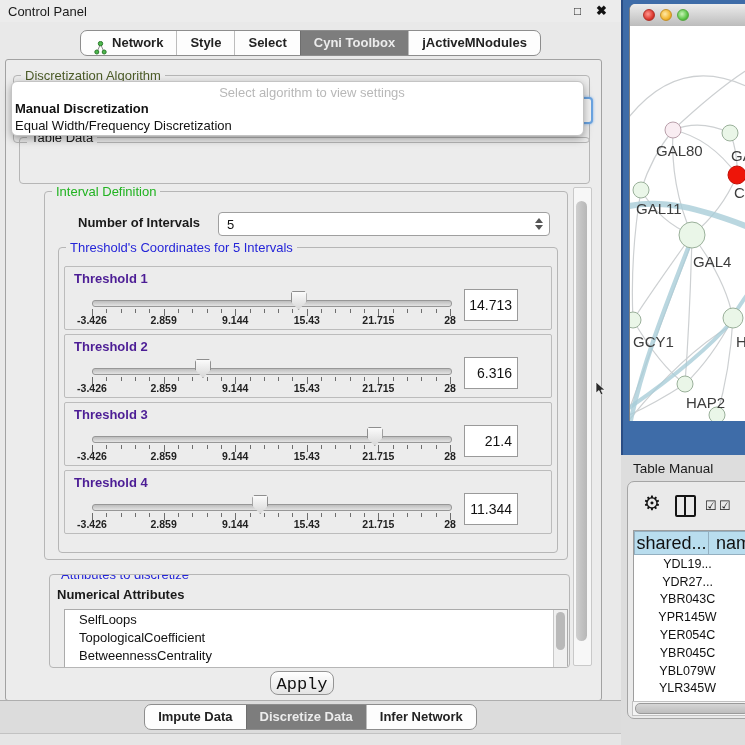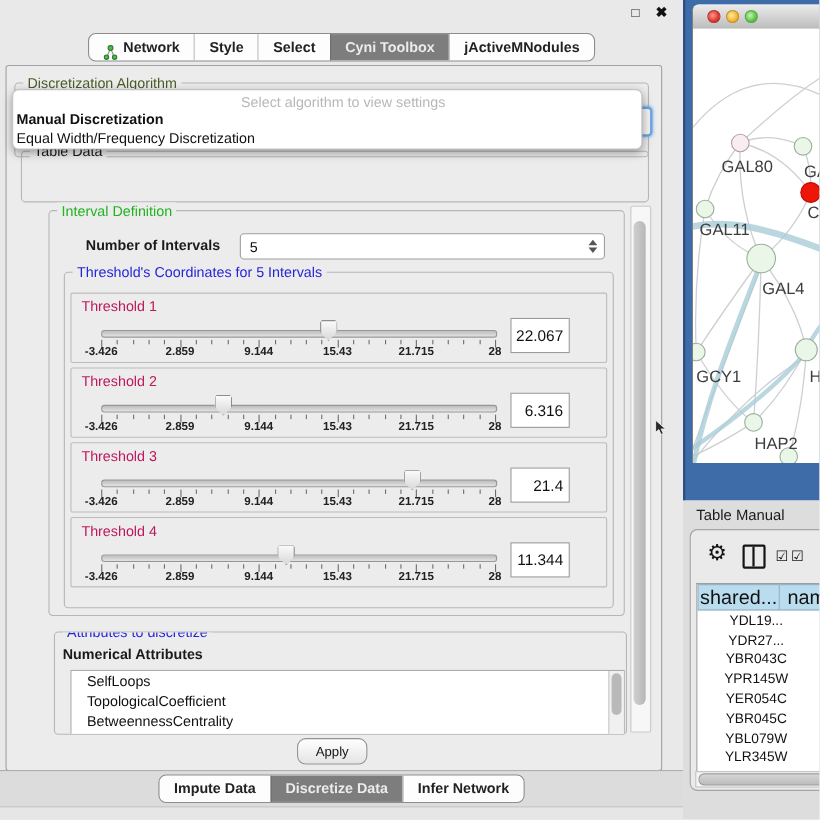--- a/index.html
+++ b/index.html
@@ -58,43 +58,43 @@
 
   #interval-group{left:44px;top:191px;width:522px;height:367px;}
   #interval-group > .gt{color:#21b321;}
   #noi-label{left:33px;top:23px;font-size:13px;font-weight:bold;color:#1a1a1a;}
   #noi-combo{left:173px;top:20px;width:330px;height:22px;}
 
   #thr-group{left:13px;top:55px;width:498px;height:304px;}
   #thr-group > .gt{color:#2525d8;background:#ececec;}
   .tpanel{position:absolute;left:5px;width:486px;height:62px;background:#ececec;
     border:1px solid #bcbcbc;border-radius:2px;}
-  .tpanel .tt{position:absolute;left:9px;top:4px;font-size:13px;font-weight:normal;color:#be185d;}
+  .tpanel .tt{position:absolute;left:9px;top:4px;font-size:13px;font-weight:bold;color:#4c1d95;}
   .track{position:absolute;left:27px;top:33px;width:358px;height:5px;border:1px solid #979797;
     border-radius:3px;background:linear-gradient(#bdbdbd,#e3e3e3);}
   .thumb{position:absolute;top:24px;width:16px;height:19px;
     background:linear-gradient(#fdfdfd,#d6d6d6);
     box-shadow:inset 0 0 0 1px #8e8e8e;
     clip-path:polygon(12% 0,88% 0,100% 14%,100% 55%,50% 100%,0 55%,0 14%);}
   .tick{position:absolute;width:1px;background:#6d6d6d;}
   .tlab{position:absolute;top:47px;transform:translateX(-50%);font-size:10.5px;font-weight:bold;color:#222;white-space:nowrap;}
   .vbox{position:absolute;left:399px;top:22px;width:54px;height:32px;background:#fff;
     border:1px solid #9a9a9a;font-size:14px;color:#111;display:flex;align-items:center;justify-content:flex-end;padding-right:5px;box-sizing:border-box;}
 
   #attr-group{left:49px;top:574px;width:519px;height:92px;overflow:hidden;}
   #attr-group > .gt{color:#2525d8;}
   #attr-label{left:7px;top:12px;font-size:13px;font-weight:bold;color:#1a1a1a;}
   #attr-list{left:14px;top:34px;width:502px;height:70px;background:#fff;border:1px solid #ababab;}
   #attr-list .li{font-size:13px;color:#111;padding:2px 0 1px 14px;}
   #attr-vsb{position:absolute;right:0;top:0;width:13px;height:100%;background:#f0f0f0;border-left:1px solid #c8c8c8;}
   #attr-vsb .th{position:absolute;left:2px;top:2px;width:9px;height:38px;background:#b9b9b9;border-radius:5px;}
 
   #apply-btn{left:270px;top:671px;width:62px;height:22px;background:linear-gradient(#ffffff,#e4e4e4);
-    border:1px solid #949494;border-radius:8px;font-size:12px;color:#111;
-    display:flex;align-items:center;justify-content:center;}
+    border:1px solid #949494;border-radius:8px;font-size:17px;color:#111;
+    display:flex;align-items:flex-end;justify-content:center;font-family:Liberation Mono, monospace;}
 
   
   #blue-frame{left:621px;top:0;width:124px;height:455px;background:#3e6ca8;border-left:2px solid #2a4d84;}
   #mac-win{left:629px;top:4px;width:116px;height:417px;background:#fff;border-left:1px solid #7f7f7f;border-top-left-radius:6px;overflow:hidden;}
   #mac-titlebar{position:absolute;left:0;top:0;width:100%;height:22px;
     background:linear-gradient(#ececec,#bcbcbc);border-bottom:1px solid #8e8e8e;}
   .light{position:absolute;top:5px;width:12px;height:12px;border-radius:50%;}
   #light-red{left:13px;background:radial-gradient(circle at 4px 4px,#ff9890,#dd3a30 60%,#a01510);border:1px solid #b0322a;box-sizing:border-box;}
   #light-yellow{left:30px;background:radial-gradient(circle at 4px 4px,#ffe9a8,#f2b630 60%,#c07f10);border:1px solid #c49029;box-sizing:border-box;}
   #light-green{left:47px;background:radial-gradient(circle at 4px 4px,#c9f3b8,#5cc648 60%,#2e8a1e);border:1px solid #57a844;box-sizing:border-box;}
@@ -123,20 +123,23 @@
   #tp-hsb{position:absolute;left:4px;top:219px;width:121px;height:13px;background:#f4f4f4;border:1px solid #c2c2c2;}
   #tp-hsb .th{position:absolute;left:2px;top:1px;width:112px;height:9px;background:linear-gradient(#d6d6d6,#bdbdbd);border:1px solid #9a9a9a;border-radius:5px;}
 
   #cursor{left:595px;top:381px;z-index:50;}
 </style>
 </head>
 <body>
 
 <div id="screen">
 
+  <div class="abs" id="titlebar">
+    <div class="abs t">Control Panel</div>
+  </div>
   <div class="abs" id="float-ic">□</div>
   <div class="abs" id="close-ic">✖</div>
 
   <div class="abs" id="top-tabs-row">
     <div class="seg" id="top-tabs">
         <div class="it">
           <svg width="13" height="14" viewBox="0 0 13 14">
             <line x1="6.5" y1="3" x2="3" y2="11" stroke="#8a8a8a"></line>
             <line x1="6.5" y1="3" x2="10" y2="11" stroke="#8a8a8a"></line>
             <circle cx="6.5" cy="2.6" r="2.2" fill="#4db84d" stroke="#2c7a2c"></circle>
@@ -221,21 +224,21 @@
             <div class="tick" style="left: 356.36px; top: 42px; height: 4px;"></div>
             <div class="tick" style="left: 370.68px; top: 42px; height: 4px;"></div>
             <div class="tick" style="left: 385px; top: 42px; height: 7px;"></div>
             <div class="tlab" style="left: 27px;">-3.426</div>
             <div class="tlab" style="left: 98.6px;">2.859</div>
             <div class="tlab" style="left: 170.2px;">9.144</div>
             <div class="tlab" style="left: 241.8px;">15.43</div>
             <div class="tlab" style="left: 313.4px;">21.715</div>
             <div class="tlab" style="left: 385px;">28</div>
             <div class="thumb" style="left: 225.637px;"></div>
-            <div class="vbox">22.067</div>
+            <div class="vbox">14.713</div>
           </div>
           <div class="tpanel" style="top: 86px;">
             <div class="tt">Threshold 2</div>
             <div class="track"></div>
             <div class="tick" style="left: 27px; top: 42px; height: 7px;"></div>
             <div class="tick" style="left: 41.32px; top: 42px; height: 4px;"></div>
             <div class="tick" style="left: 55.64px; top: 42px; height: 4px;"></div>
             <div class="tick" style="left: 69.96px; top: 42px; height: 4px;"></div>
             <div class="tick" style="left: 84.28px; top: 42px; height: 4px;"></div>
             <div class="tick" style="left: 98.6px; top: 42px; height: 7px;"></div>

